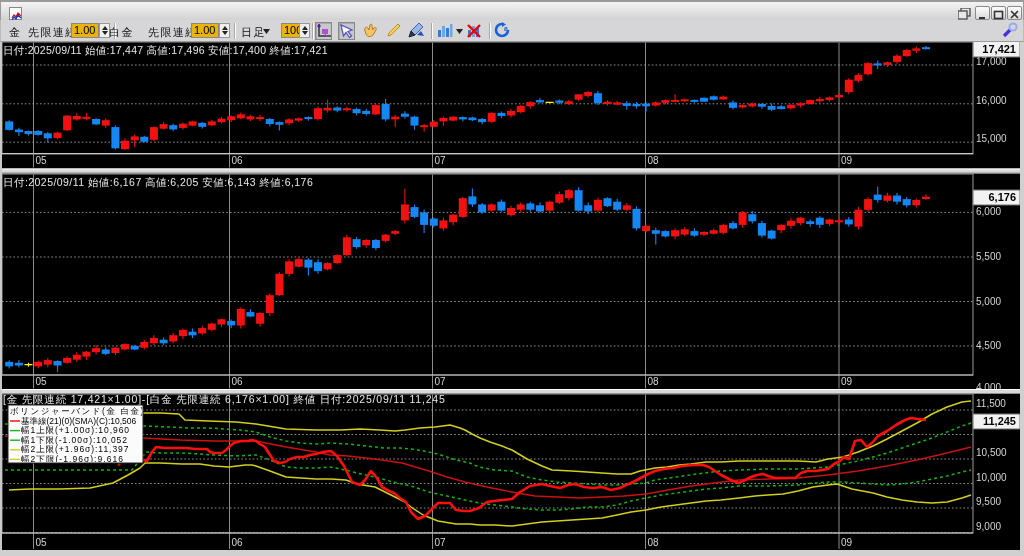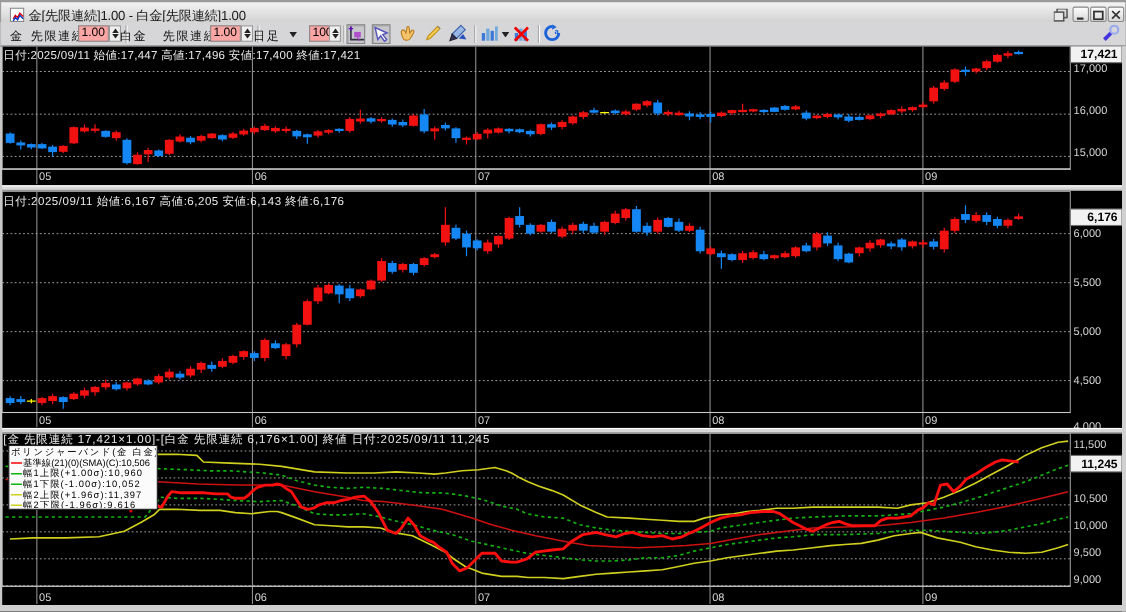--- a/index.html
+++ b/index.html
@@ -1,35 +1,34 @@
 <!DOCTYPE html>
 <html><head><meta charset="utf-8"><style>
 *{margin:0;padding:0;box-sizing:border-box}
 body{width:1024px;height:556px;overflow:hidden;font-family:"Liberation Sans",sans-serif;background:#d0d0d0;position:relative}
 #titlebar{position:absolute;left:0;top:0;width:1024px;height:20px;background:linear-gradient(#f4f4f4,#d2d2d2);border-top:2px solid #9a9a9a;border-left:1px solid #9a9a9a;border-right:1px solid #9a9a9a}
 #title{position:absolute;left:25px;top:4px;font-size:12px;color:#1a1a1a;letter-spacing:-0.2px}
 #ticon{position:absolute;left:8px;top:5px;width:13px;height:13px;background:#fff;border:1px solid #888}
 #toolbar{position:absolute;left:0;top:20px;width:1024px;height:22px;background:#d6d6d8;border-bottom:1px solid #9a9a9a;border-left:1px solid #bbb;border-right:1px solid #bbb}
 #toolbar .lbl{position:absolute;top:5px;font-size:11px;color:#111;letter-spacing:1.4px}
-.inp{position:absolute;top:3px;width:28px;height:15px;background:#fca5a5;border:1px solid #878787;font-size:11px;color:#000;padding-left:2px;line-height:13px}
+.inp{position:absolute;top:3px;width:28px;height:15px;background:#eab308;border:1px solid #878787;font-size:11px;color:#000;padding-left:2px;line-height:13px}
 .spin{position:absolute;top:3px;width:11px;height:15px;background:#efefef;border:1px solid #999}
 .spin:before{content:"";position:absolute;left:2px;top:2px;border-left:3px solid transparent;border-right:3px solid transparent;border-bottom:4px solid #222}
 .spin:after{content:"";position:absolute;left:2px;bottom:2px;border-left:3px solid transparent;border-right:3px solid transparent;border-top:4px solid #222}
 .sep{position:absolute;top:3px;width:1px;height:16px;background:#a8a8a8;box-shadow:1px 0 0 #fff}
 .tbtn{position:absolute;top:2px;width:17px;height:18px}
 .tbtn.pressed{background:#c8c8cc;border:1px solid #888;box-shadow:inset 1px 1px 0 #aaa}
 .wbtn{position:absolute;top:4px;width:15px;height:14px;background:linear-gradient(#fdfdfd,#d8d8d8);border:1px solid #8a8a8a;border-radius:2px}
 </style></head>
 <body>
 <div id="titlebar">
  <div id="ticon"><svg width="13" height="13" viewBox="0 0 13 13">
         <path d="M2 9 4 6 6 8 8 4 11 7" stroke="#d00" stroke-width="1.2" fill="none"></path>
         <path d="M2 11 4 8 6 10 8 6 11 9" stroke="#03c" stroke-width="1.2" fill="none"></path>
       </svg></div>
- <div id="title">金[先限連続]1.00 - 白金[先限連続]1.00</div>
  <svg style="position:absolute;left:957px;top:6px" width="13" height="12" viewBox="0 0 13 12">
       <rect x="3" y="0" width="9" height="8" fill="none" stroke="#555" stroke-width="1.4"></rect>
       <rect x="0" y="3" width="9" height="8" fill="#e8e8e8" stroke="#555" stroke-width="1.4"></rect>
     </svg>
  <div class="wbtn" style="left:974px"><svg width="13" height="12">
         <line x1="3" y1="9" x2="9" y2="9" stroke="#333" stroke-width="2"></line>
       </svg></div>
  <div class="wbtn" style="left:990px"><svg width="13" height="12">
         <rect x="2.5" y="2.5" width="8" height="7" fill="none" stroke="#333" stroke-width="1.6"></rect>
       </svg></div>
@@ -41,21 +40,21 @@
  <div class="lbl" style="left:8px">金</div>
     <div class="lbl" style="left:27px">先限連続</div>
  <div class="inp" style="left:70px">1.00</div>
     <div class="spin" style="left:98px"></div>
  <div class="sep" style="left:113px"></div>
  <div class="lbl" style="left:108px">白金</div>
     <div class="lbl" style="left:147px">先限連続</div>
  <div class="inp" style="left:190px">1.00</div>
     <div class="spin" style="left:218px"></div>
  <div class="sep" style="left:233px"></div>
- <div class="lbl" style="left:229px">日足</div>
+ <div class="lbl" style="left:240px">日足</div>
  <svg style="position:absolute;left:262px;top:9px" width="7" height="5">
       <path d="M0 0H7L3.5 5Z" fill="#222"></path>
     </svg>
  <div class="inp" style="left:280px">100</div>
     <div class="spin" style="left:298px"></div>
  <div class="sep" style="left:311px"></div>
  <div class="tbtn pressed" style="left:314px"><svg width="16" height="16" viewBox="0 0 16 16">
         <path d="M3 1V13H15" stroke="#334" stroke-width="1.5" fill="none"></path>
         <path d="M1 3H5M3 1V5" stroke="#60c" stroke-width="1"></path>
         <rect x="6" y="6" width="6" height="5" fill="#a3c" opacity="0.8"></rect>

